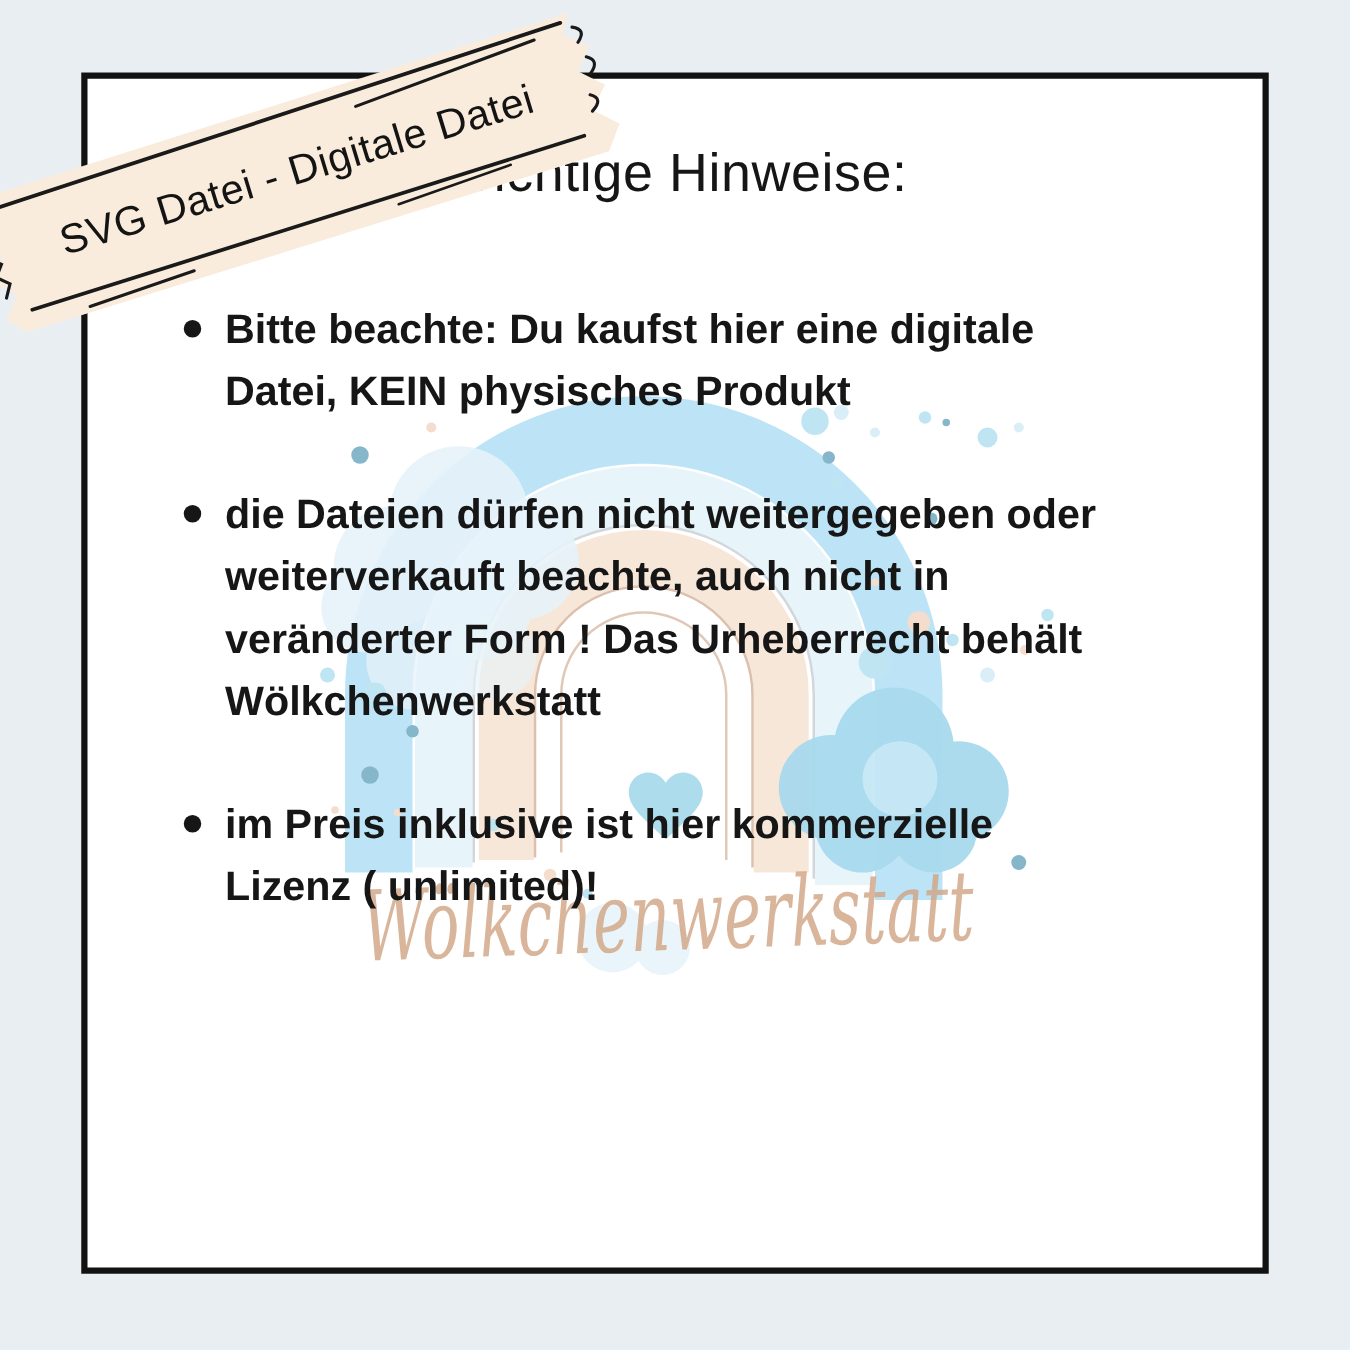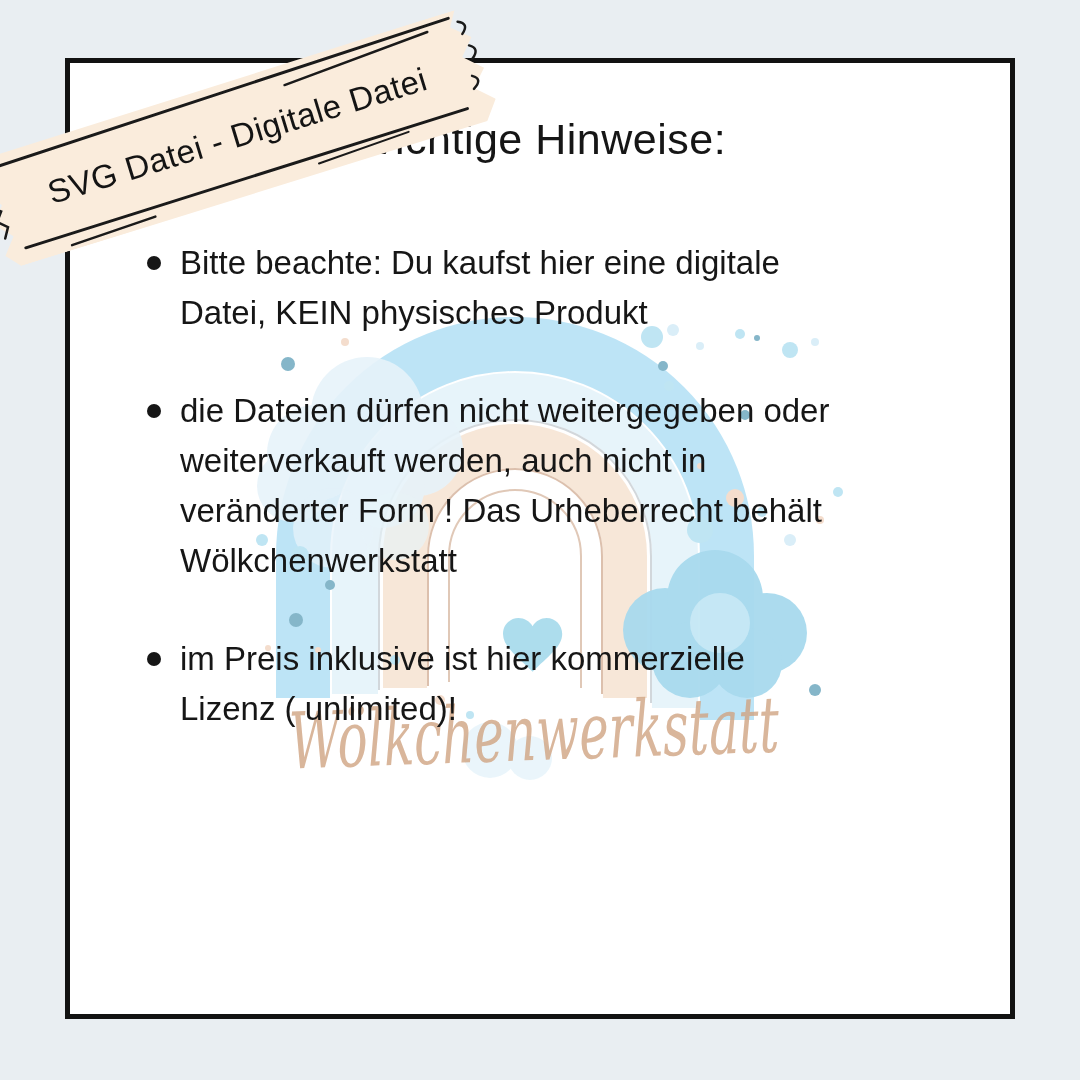--- a/index.html
+++ b/index.html
@@ -41,20 +41,21 @@
     letter-spacing: 0.5px;
     color: #161616;
     font-weight: 400;
     line-height: 52px;
   }
   ul.notice-list {
     list-style: none;
     margin: 73px 0 0 0;
     padding: 0 0 0 70px;
     width: 760px;
+    font-weight: bold;
   }
   ul.notice-list li {
     position: relative;
     font-size: 33px;
     line-height: 50px;
     color: #161616;
     white-space: pre-line;
     margin-bottom: 48px;
   }
   ul.notice-list li::before {
@@ -183,21 +184,21 @@
 
       <text x="470" y="702" text-anchor="middle" font-family="DejaVu Serif, serif" font-style="italic" font-size="78" textLength="490" lengthAdjust="spacingAndGlyphs" opacity="0.8" transform="rotate(-2 470 702)" fill="#d0a483">Wölkchenwerkstatt</text>
     </svg>
 
     <div class="card-content">
       <div class="card-title">Wichtige Hinweise:</div>
       <ul class="notice-list">
         <li>Bitte beachte: Du kaufst hier eine digitale
 Datei, KEIN physisches Produkt</li>
         <li>die Dateien dürfen nicht weitergegeben oder
-weiterverkauft werden, auch nicht in
+weiterverkauft beachte, auch nicht in
 veränderter Form ! Das Urheberrecht behält
 Wölkchenwerkstatt</li>
         <li>im Preis inklusive ist hier kommerzielle
 Lizenz ( unlimited)!</li>
       </ul>
     </div>
   </div>
 
   <div class="banner">
     <div class="banner-bg"></div>

